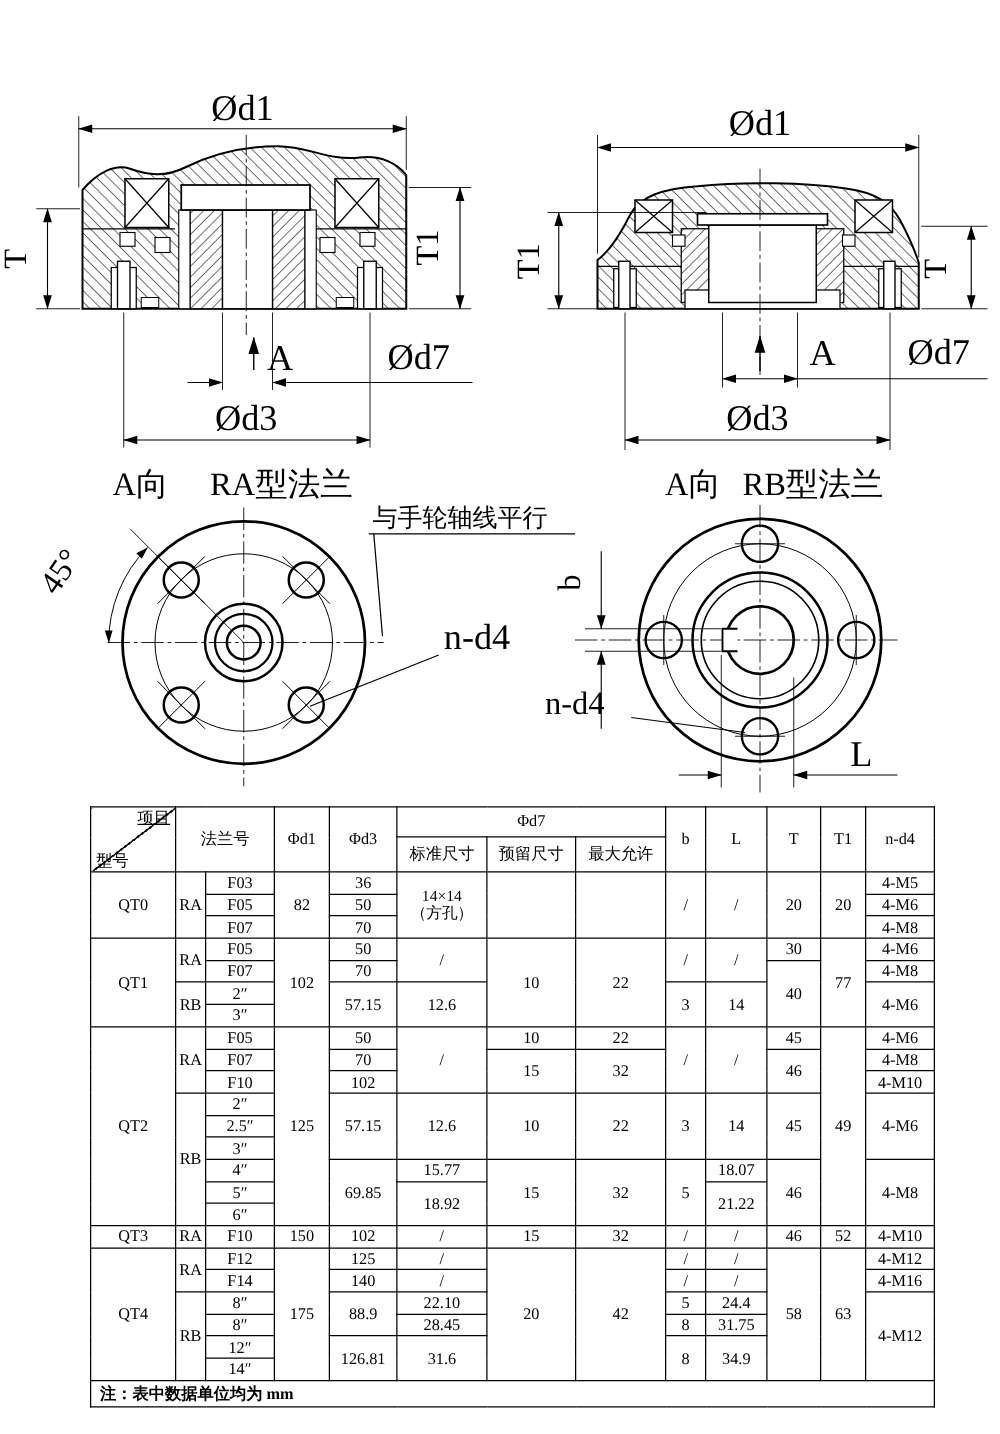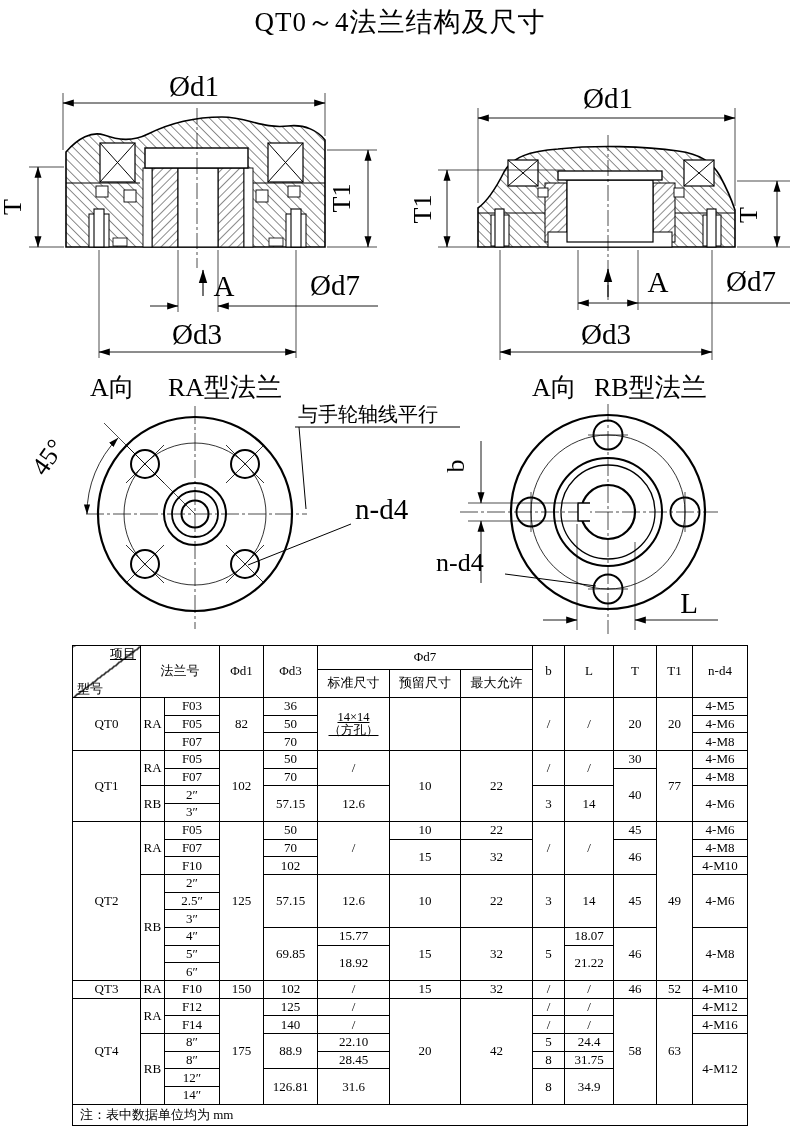--- a/index.html
+++ b/index.html
@@ -15,35 +15,34 @@
   .cjk-note{font-size:20px;}
   
   table.spec{position:absolute;left:72px;top:645px;border-collapse:collapse;table-layout:fixed;
         width:676px;font-size:13px;}
   table.spec td,table.spec th{border:1px solid #000;text-align:center;vertical-align:middle;
         padding:0;font-weight:normal;line-height:1.08;overflow:hidden;}
   table.spec thead tr.h1{height:24px;}
   table.spec thead tr.h2{height:28px;}
   table.spec tbody tr{height:17.7px;}
   table.spec tr.note-row{height:21px;}
-  table.spec tr.note-row td{text-align:left;padding-left:7px;font-size:13px;}
-  td.pre{white-space:pre-line;font-size:12.5px;line-height:1.15;text-decoration:underline;}
+  table.spec tr.note-row td{text-align:left;padding-left:7px;font-size:13px;font-weight:bold;}
+  td.pre{white-space:pre-line;font-size:12.5px;line-height:1.15;}
   th.diag{position:relative;padding:0;
         background-image:linear-gradient(to bottom right,
           transparent calc(50% - 0.7px), #000 calc(50% - 0.7px),
           #000 calc(50% + 0.7px), transparent calc(50% + 0.7px));}
   th.diag .t{position:absolute;top:1px;right:4px;font-size:13px;text-decoration:underline;}
   th.diag .b{position:absolute;bottom:1px;left:4px;font-size:13px;}
 </style>
 </head>
 <body>
 
 <div class="page">
 
-  <div class="page-title">QT0～4法兰结构及尺寸</div>
 
   <svg class="drawings" width="800" height="645" viewBox="0 0 800 645">
     <defs>
       <pattern id="h1" width="6.5" height="6.5" patternUnits="userSpaceOnUse" patternTransform="rotate(45)">
         <rect width="6.5" height="6.5" fill="#fff"></rect>
         <line x1="0" y1="0" x2="6.5" y2="0" stroke="#000" stroke-width="0.9"></line>
       </pattern>
       <pattern id="h2" width="6" height="6" patternUnits="userSpaceOnUse" patternTransform="rotate(-45)">
         <rect width="6" height="6" fill="#fff"></rect>
         <line x1="0" y1="0" x2="6" y2="0" stroke="#000" stroke-width="0.9"></line>

